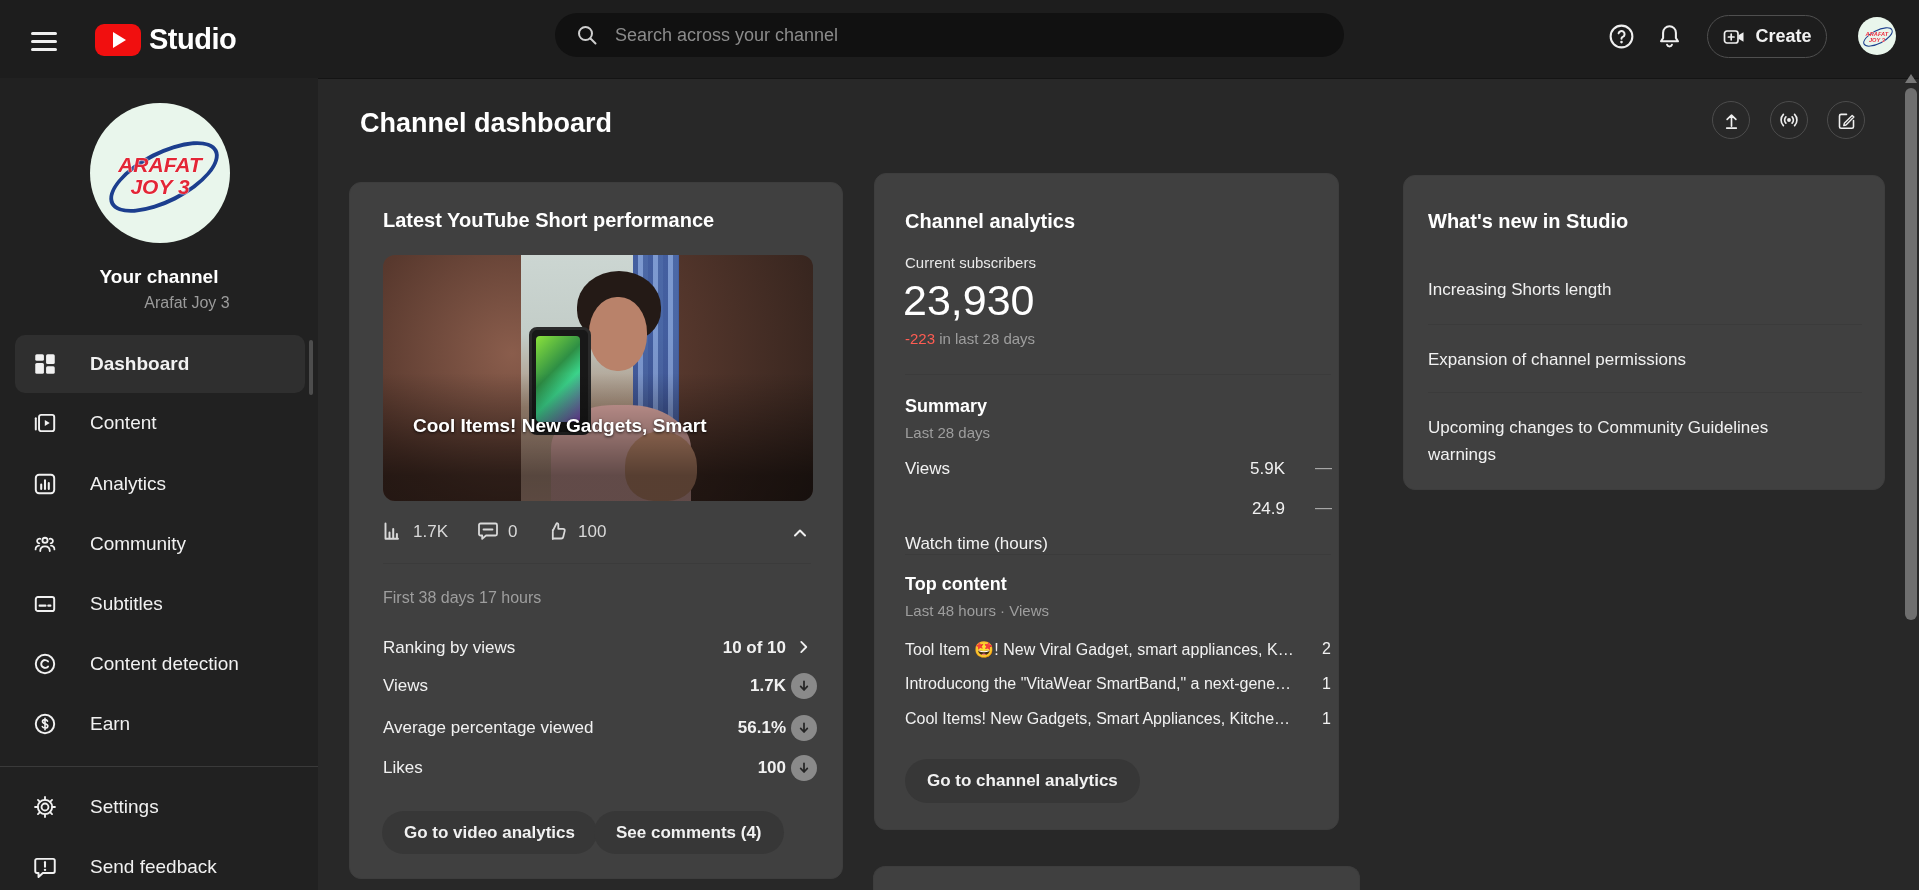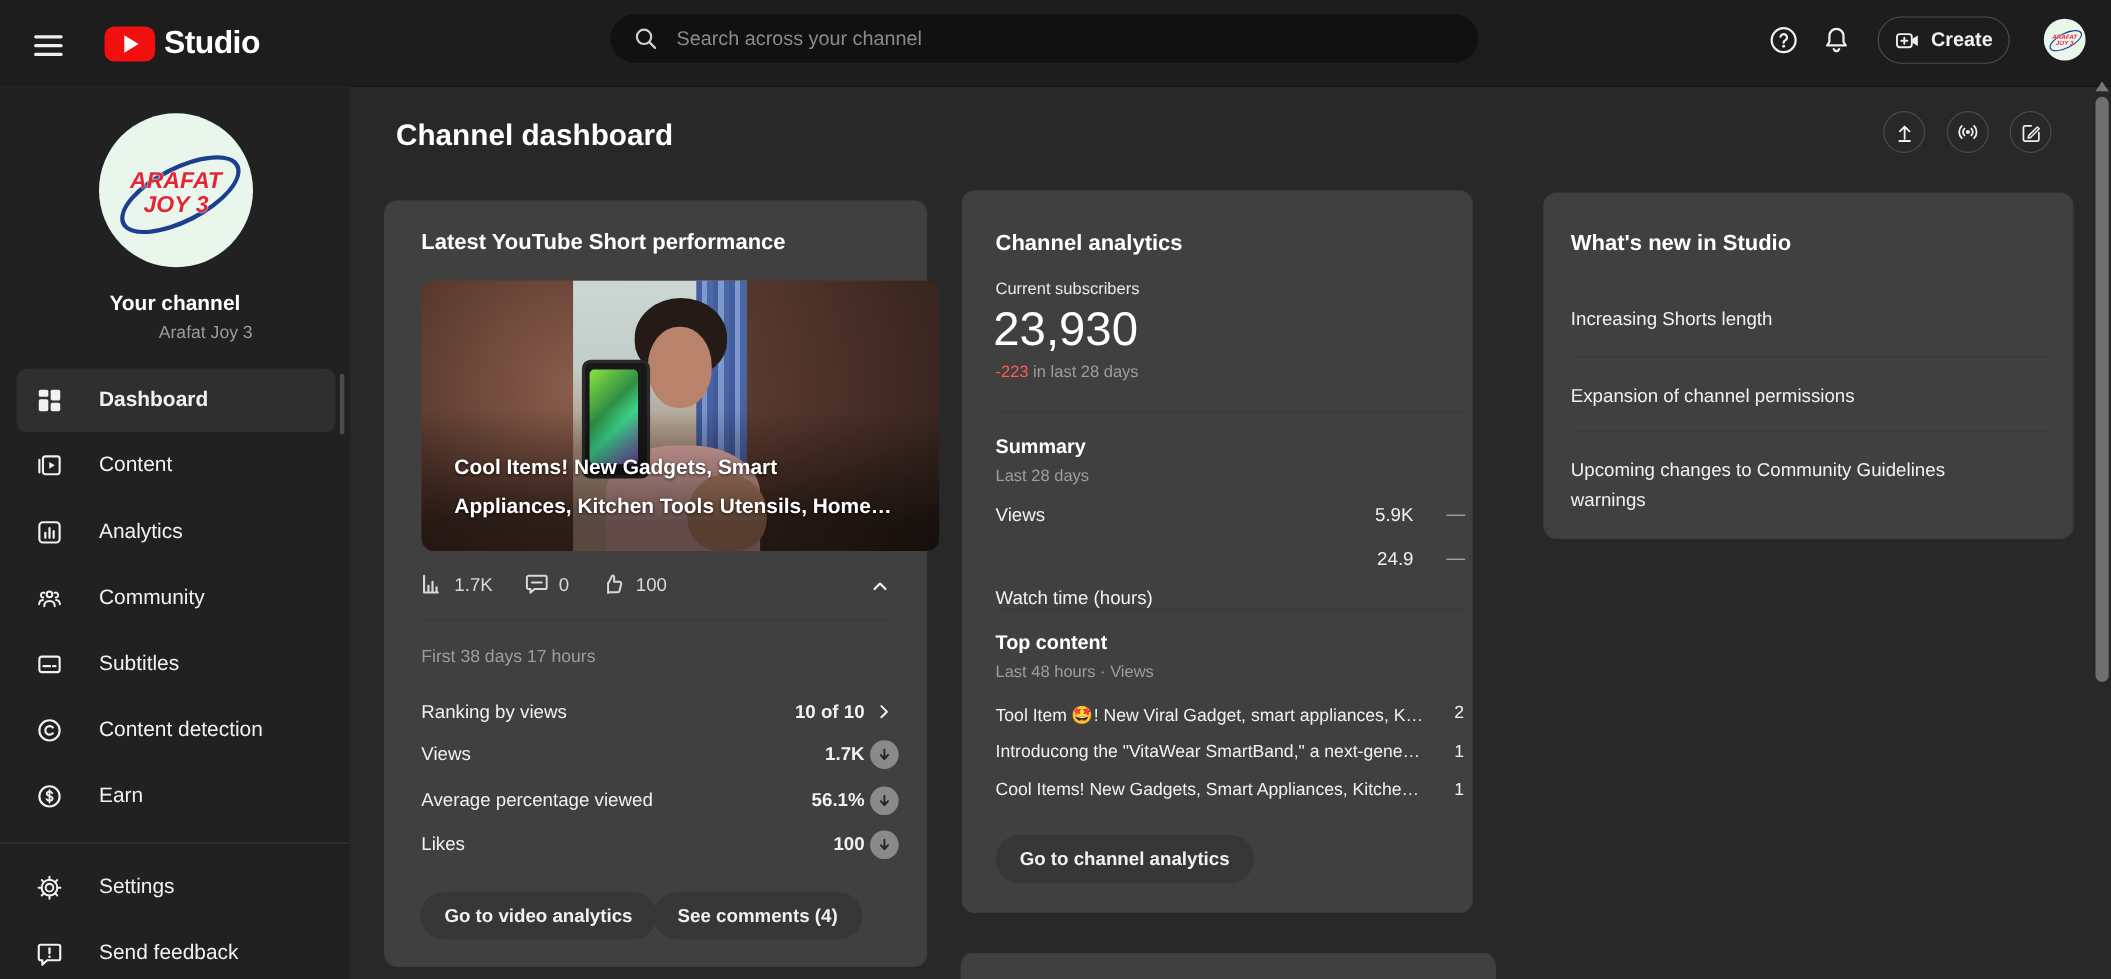--- a/index.html
+++ b/index.html
@@ -49,21 +49,21 @@
   .muted{color:#9e9e9e;}
   .hr{position:absolute;height:1px;background:#3b3b3b;}
   .pill-btn{position:absolute;height:43px;border:none;border-radius:22px;background:#373737;color:#f1f1f1;font-size:17px;font-weight:bold;font-family:"Liberation Sans",sans-serif;cursor:pointer;padding:0 22px;}
   .row-label{position:absolute;font-size:17px;color:#f1f1f1;}
   .row-value{position:absolute;font-size:17px;font-weight:bold;color:#f1f1f1;text-align:right;}
   .dl-circle{position:absolute;width:26px;height:26px;border-radius:50%;background:#8a8a8a;display:flex;align-items:center;justify-content:center;cursor:pointer;}
   .trend-dash{position:absolute;font-size:17px;color:#aaa;}
 
   
   .thumb{position:absolute;left:33px;top:72px;width:430px;height:246px;border-radius:12px;overflow:hidden;cursor:pointer;
-         background:radial-gradient(circle at 30% 40%, #8a5d4c 0%, #59392e 45%, #33231d 100%);padding-left:41px;}
+         background:radial-gradient(circle at 30% 40%, #8a5d4c 0%, #59392e 45%, #33231d 100%);}
   .frame{position:absolute;left:138px;top:0;width:158px;height:246px;background:linear-gradient(180deg,#ccd6d2 0%,#c3cdc8 32%,#a88f7b 62%,#caa18e 100%);}
   .curtain{position:absolute;right:0;top:0;width:46px;height:246px;background:repeating-linear-gradient(90deg,#2c4a97 0 5px,#6f8fd0 5px 10px,#35559f 10px 15px);opacity:.85;}
   .hair{position:absolute;left:56px;top:16px;width:84px;height:72px;background:#241a16;border-radius:50% 50% 45% 45%;}
   .face{position:absolute;left:68px;top:42px;width:58px;height:74px;background:#b9826a;border-radius:48%;}
   .shirt{position:absolute;left:30px;top:150px;width:140px;height:96px;background:#d8a5a0;border-radius:45% 45% 0 0;}
   .phone{position:absolute;left:8px;top:72px;width:56px;height:102px;background:#181818;border-radius:8px;border:3px solid #2a2a2a;}
   .phone .screen{position:absolute;left:4px;top:6px;width:44px;height:86px;border-radius:4px;background:linear-gradient(135deg,#8be23c 0%,#2e8f45 40%,#3bd48a 60%,#7b3fae 100%);}
   .hand{position:absolute;left:104px;top:176px;width:72px;height:70px;background:#c08a6d;border-radius:50% 50% 40% 40%;}
   .thumb-shade{position:absolute;left:0;bottom:0;width:100%;height:52%;background:linear-gradient(180deg,rgba(0,0,0,0) 0%,rgba(0,0,0,.55) 80%);}
   .thumb-title{position:absolute;left:30px;font-size:19px;font-weight:bold;color:#fff;text-shadow:0 1px 3px rgba(0,0,0,.8);white-space:nowrap;}
@@ -259,21 +259,20 @@
         <div class="hair"></div>
         <div class="face"></div>
         <div class="shirt"></div>
         <div class="hand"></div>
         <div class="phone">
             <div class="screen"></div>
           </div>
       </div>
       <div class="thumb-shade"></div>
       <div class="thumb-title" style="top:160px;">Cool Items! New Gadgets, Smart</div>
-      <div class="thumb-title" style="top:195px;">Appliances, Kitchen Tools Utensils, Home…</div>
     </div>
 
     <svg class="abs" style="left:31px;top:336px;" width="24" height="24" viewBox="0 0 24 24">
       <path d="M4.5 4.5 v15 M4.5 19.7 h12.5" stroke="#d9d9d9" stroke-width="1.9" fill="none" stroke-linecap="round"></path>
       <path d="M8.5 19 v-5.5 M12.2 19 v-9 M15.9 19 v-4" stroke="#d9d9d9" stroke-width="2" stroke-linecap="round"></path>
     </svg>
     <div class="abs stat-num" style="left:63px;top:339px;">1.7K</div>
 
     <svg class="abs" style="left:126px;top:336px;" width="24" height="24" viewBox="0 0 24 24">
       <path d="M4.5 4.5 h15 a1.5 1.5 0 0 1 1.5 1.5 v9 a1.5 1.5 0 0 1-1.5 1.5 H10 l-3.8 3.4 v-3.4 H4.5 A1.5 1.5 0 0 1 3 15 V6 a1.5 1.5 0 0 1 1.5-1.5 z" fill="none" stroke="#d9d9d9" stroke-width="1.8" stroke-linejoin="round"></path>

